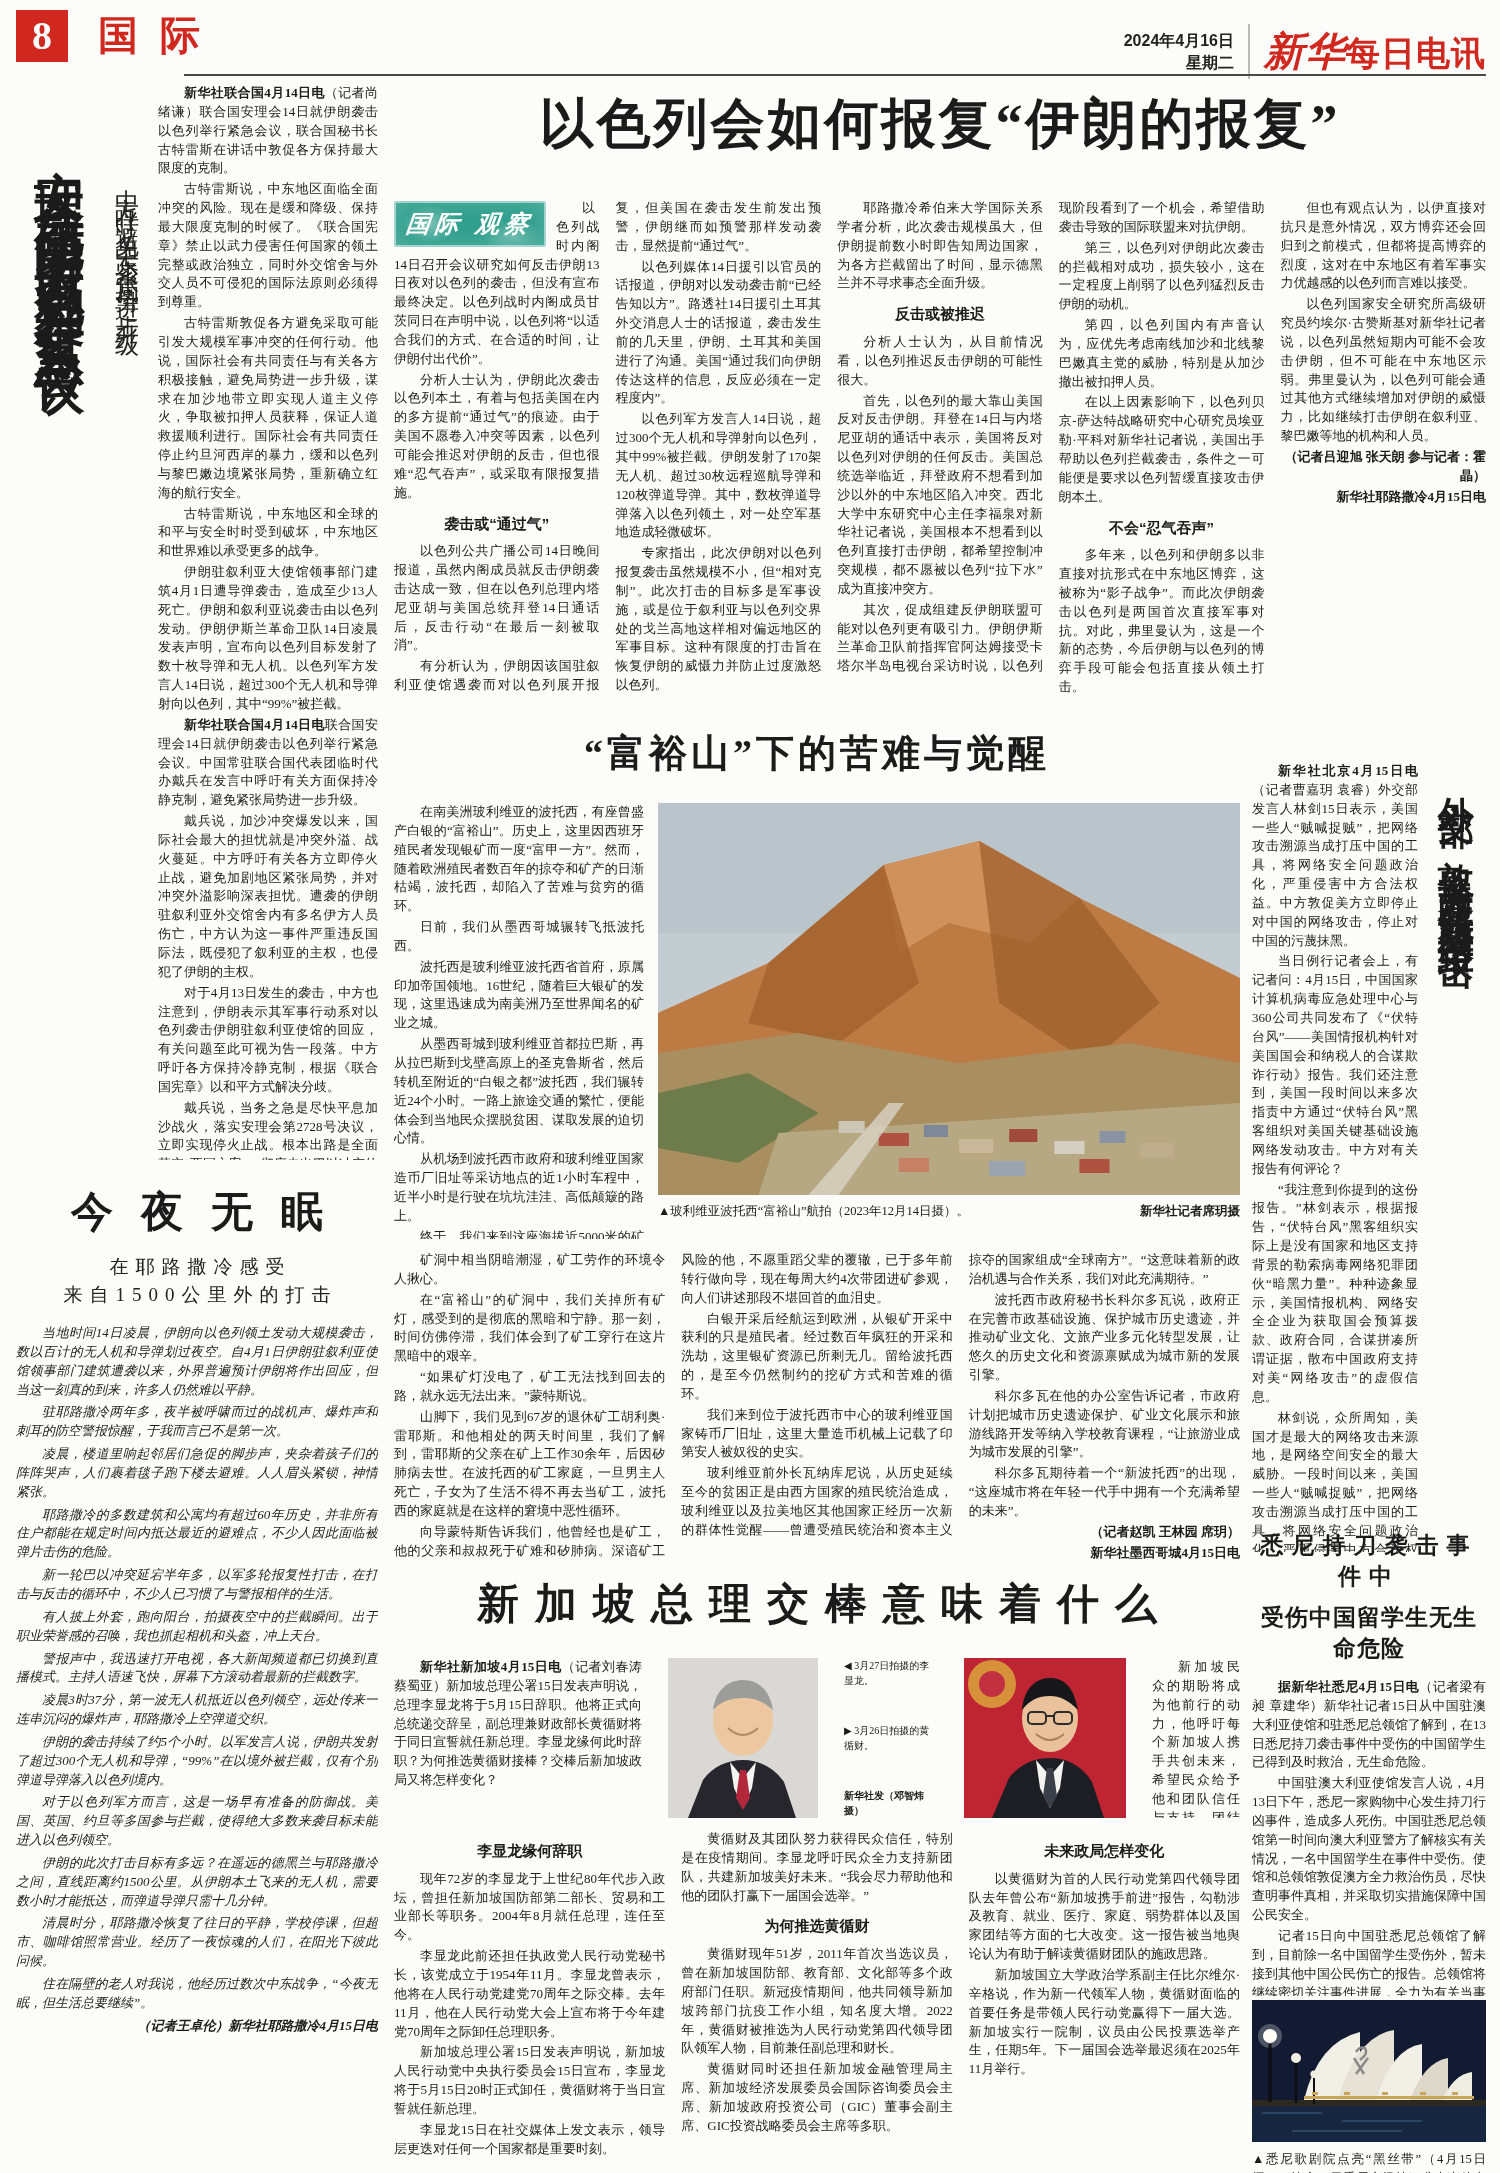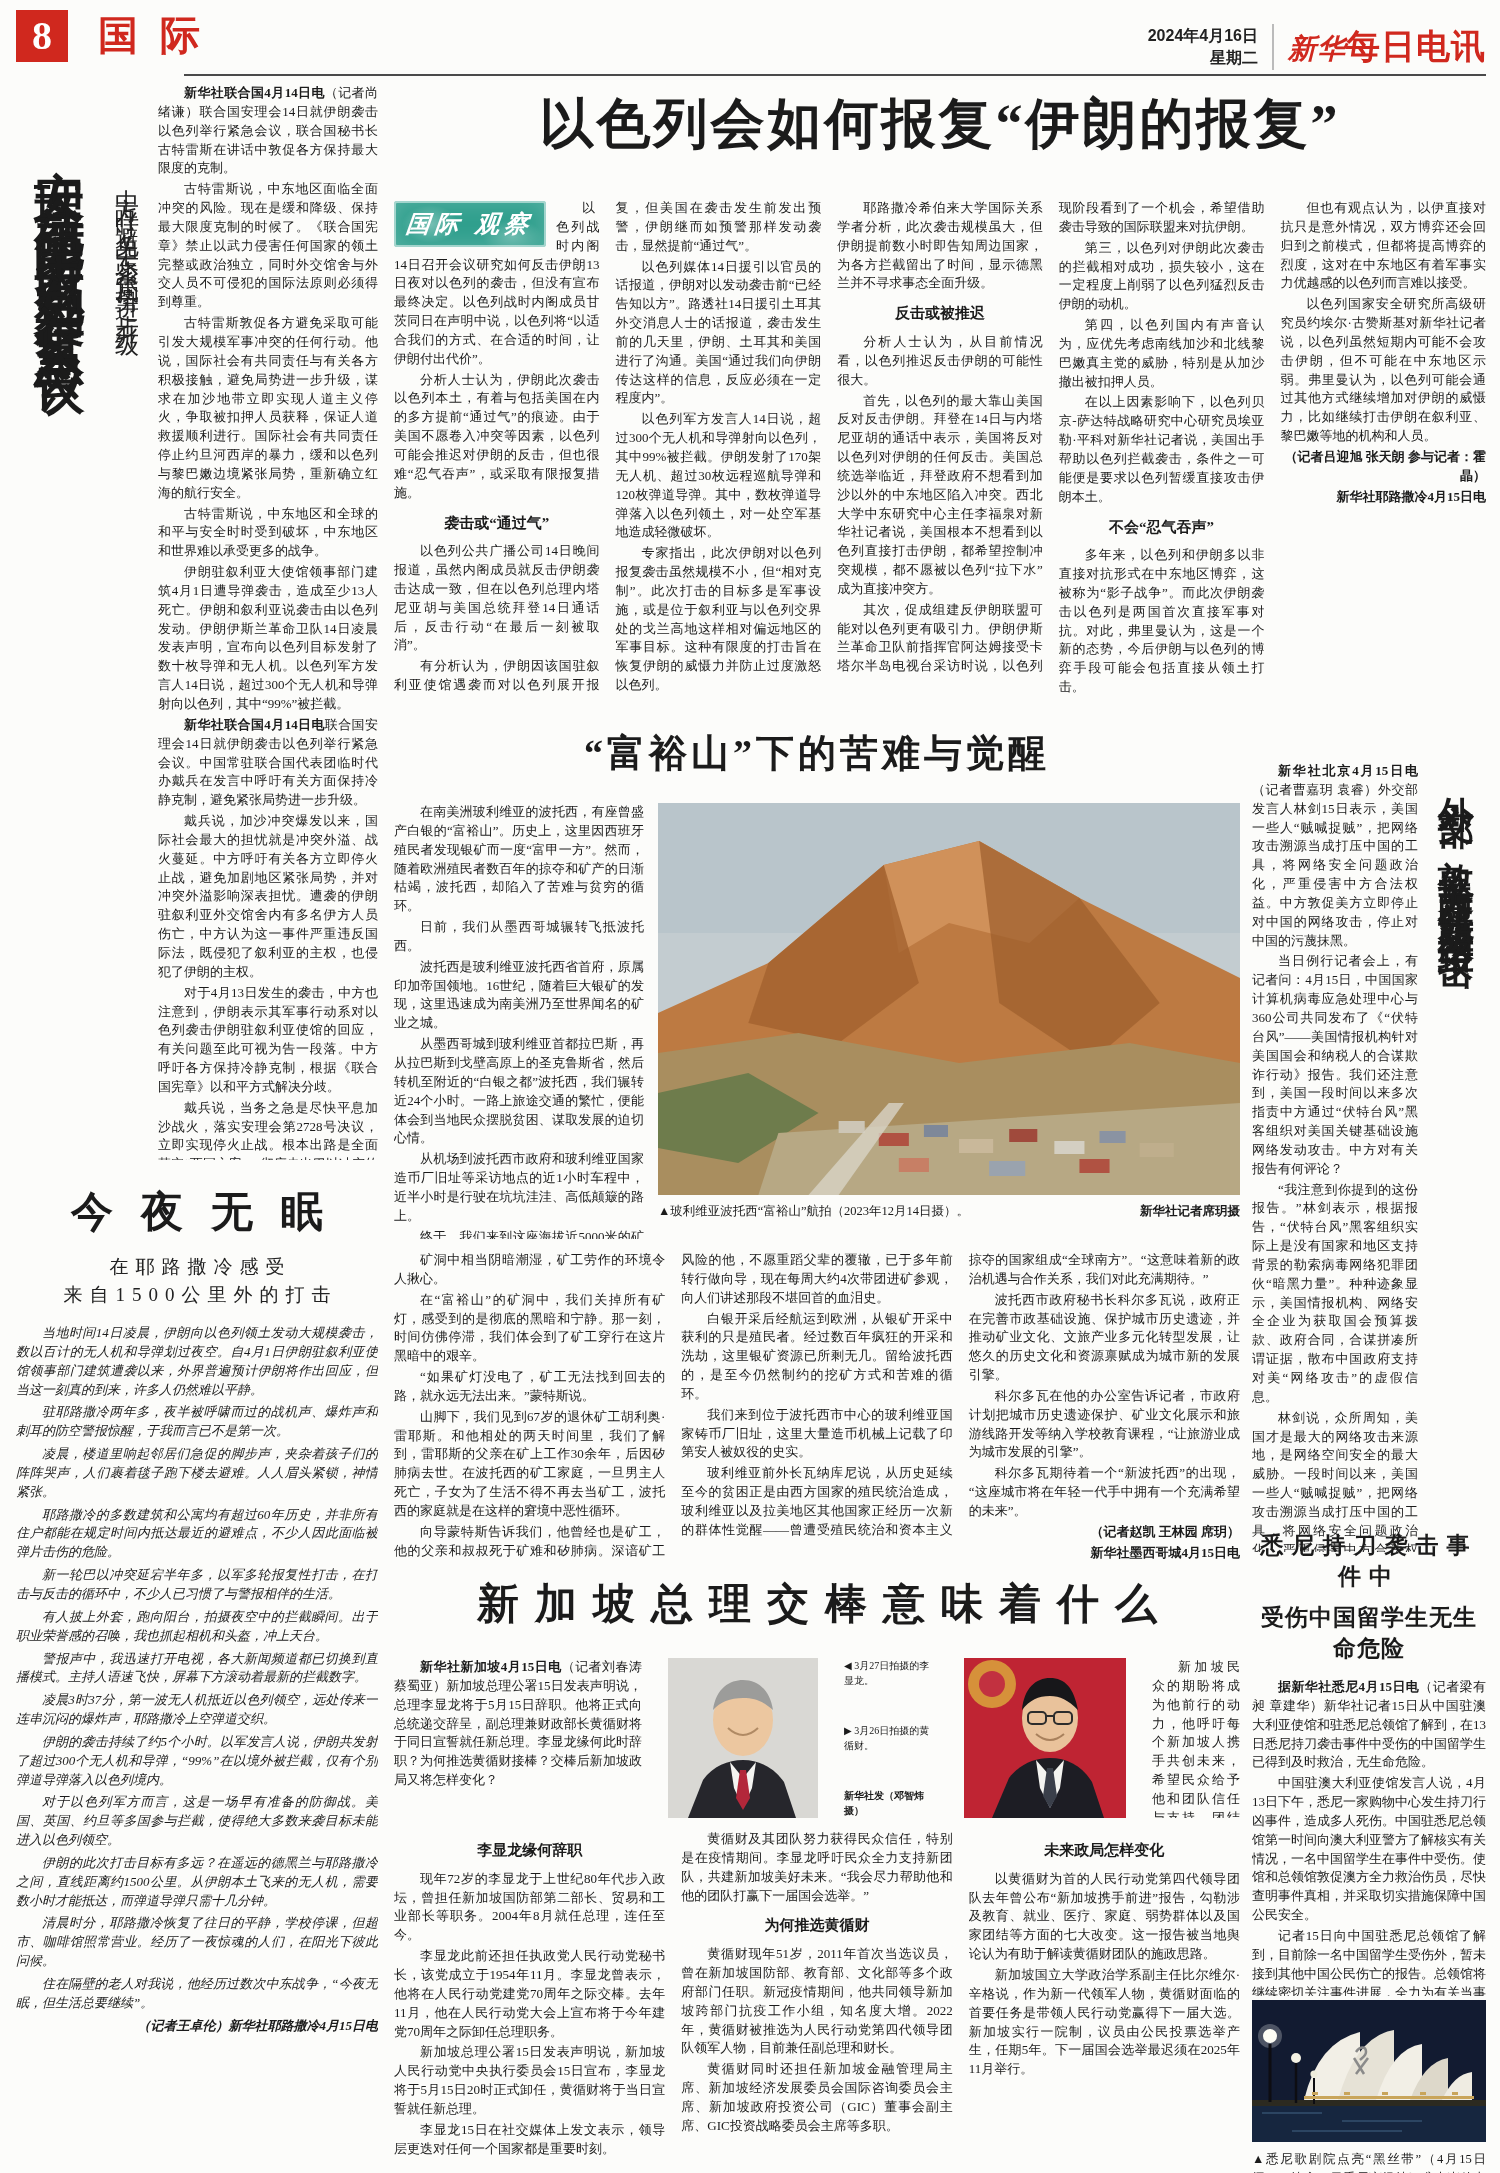--- a/index.html
+++ b/index.html
@@ -18,29 +18,29 @@
   }
   .section-title {
     float:left; margin-left:30px; color:#d0281e; font-size:40px; font-weight:bold;
     letter-spacing:22px; line-height:52px; font-family:"Liberation Serif",serif;
   }
   .header-rule { position:absolute; top:64px; left:168px; right:0; border-top:2px solid #4a4a4a; }
   .header-right { position:absolute; right:0; top:14px; text-align:right; }
   .date-block { display:inline-block; vertical-align:middle; font-family:"Liberation Sans",sans-serif;
     font-size:16px; font-weight:bold; color:#222; line-height:1.35; text-align:right; margin-right:14px; }
   .masthead { display:inline-block; vertical-align:middle; color:#d0281e; border-left:2px solid #bbb; padding-left:14px; }
-  .masthead .script { font-size:28px; font-weight:900; font-style:italic; letter-spacing:1px; }
+  .masthead .script { font-size:40px; font-weight:900; font-style:italic; letter-spacing:1px; }
   .masthead .rest { font-size:34px; font-weight:900; letter-spacing:1px; }
 
   
   .btext { font-size:13px; line-height:1.45; text-align:justify; }
   .btext p { margin:0 0 2px 0; text-indent:2em; }
   .btext p b { font-weight:bold; }
   .btext p.subhead { text-indent:0; text-align:center; font-weight:bold; font-size:15px;
-    margin:10px 0 8px; break-inside:avoid; font-family:Liberation Serif, serif; }
+    margin:10px 0 8px; break-inside:avoid; font-family:Liberation Sans, sans-serif; }
   .btext p.byline { text-indent:0; text-align:right; font-weight:bold; }
   .btext p.credit-line { text-indent:0; text-align:right; font-weight:bold; }
 
   
   .unsc { position:absolute; left:16px; top:84px; width:362px; height:1076px; display:flex; }
   .unsc-vhead {
     width:88px; writing-mode:vertical-rl; font-size:50px; font-weight:bold;
     letter-spacing:12px; line-height:88px; text-align:start; padding-top:46px;
   }
   .unsc-vsub {

